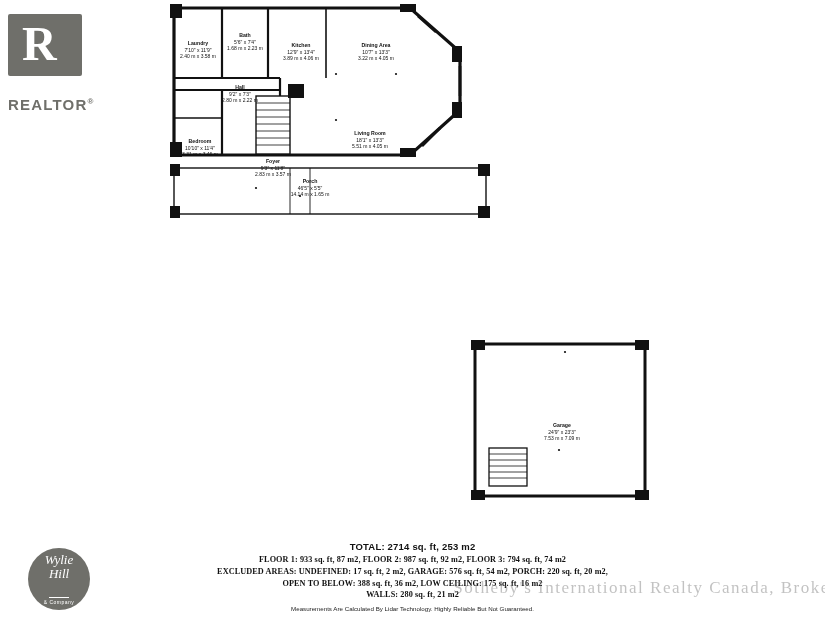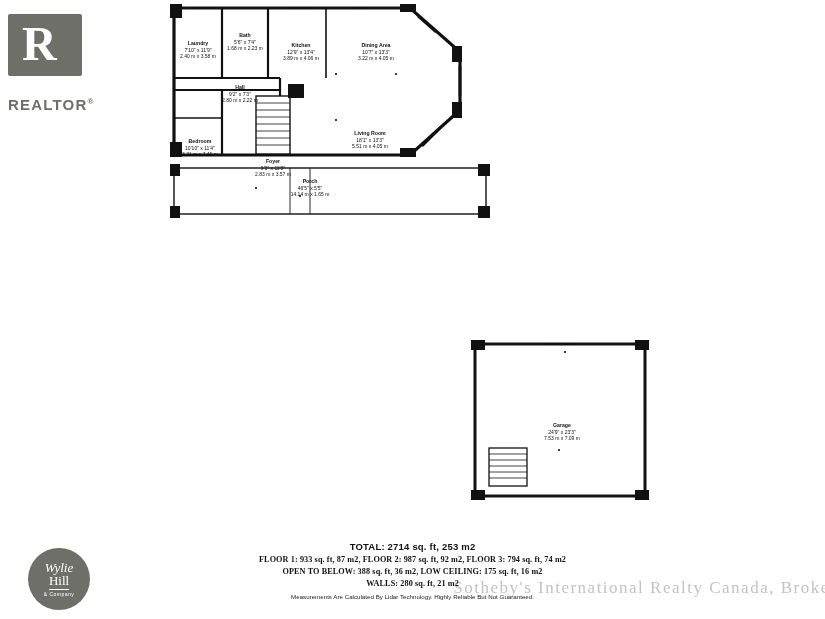--- a/index.html
+++ b/index.html
@@ -70,23 +70,24 @@
     justify-content: center;
     line-height: 1.05;
   }
   #brokerage-stamp .l1 {
     font-family: "Liberation Serif", serif;
     font-style: italic;
     font-size: 13px;
   }
   #brokerage-stamp .l2 {
     font-family: "Liberation Serif", serif;
+    font-style: italic;
     font-size: 13px;
     border-bottom: 1px solid #ffffff;
-    padding-bottom: 1px;
+    padding-bottom: 16px;
   }
   #brokerage-stamp .l3 {
     font-size: 5px;
     letter-spacing: 0.5px;
     margin-top: 2px;
   }
 
   
   .plan {
     position: absolute;
@@ -319,18 +320,19 @@
 
 <div id="brokerage-stamp">
   <span class="l1">Wylie</span>
   <span class="l2">Hill</span>
   <span class="l3">&amp; Company</span>
 </div>
 
 <div id="summary">
   <div class="total">TOTAL: 2714 sq. ft, 253 m2</div>
   <div class="line">FLOOR 1: 933 sq. ft, 87 m2, FLOOR 2: 987 sq. ft, 92 m2, FLOOR 3: 794 sq. ft, 74 m2</div>
+  <div class="line">EXCLUDED AREAS: UNDEFINED: 17 sq. ft, 2 m2, GARAGE: 576 sq. ft, 54 m2, PORCH: 220 sq. ft, 20 m2,</div>
   <div class="line">OPEN TO BELOW: 388 sq. ft, 36 m2, LOW CEILING: 175 sq. ft, 16 m2</div>
   <div class="line">WALLS: 280 sq. ft, 21 m2</div>
   <div class="note">Measurements Are Calculated By Lidar Technology. Highly Reliable But Not Guaranteed.</div>
 </div>
 
 <div id="watermark">Sotheby's International Realty Canada, Brokerage</div>
 
 </body></html>

